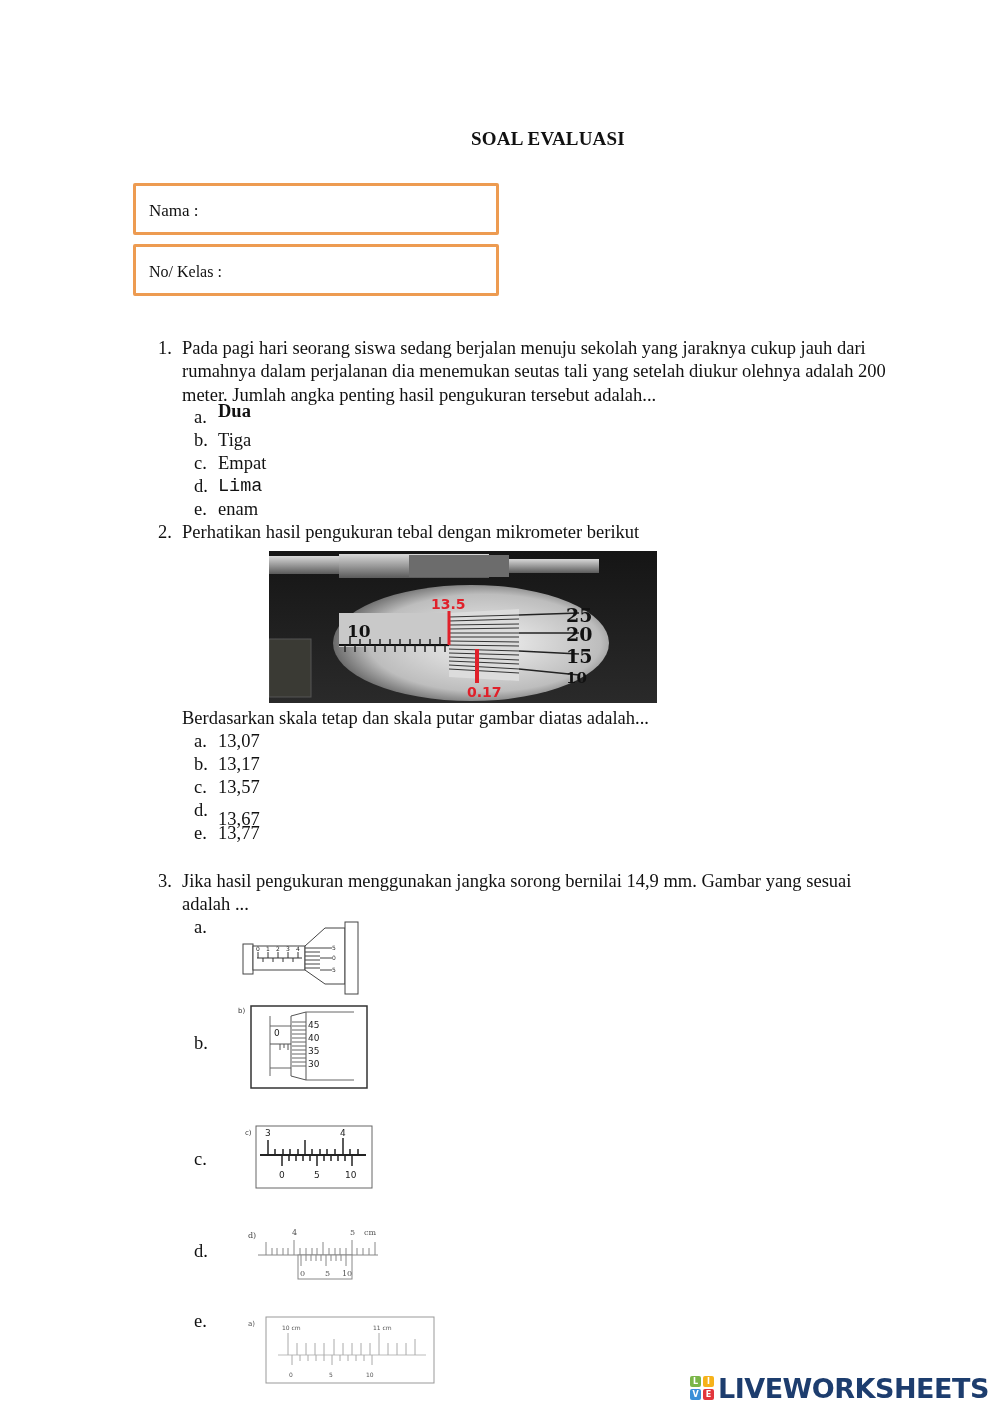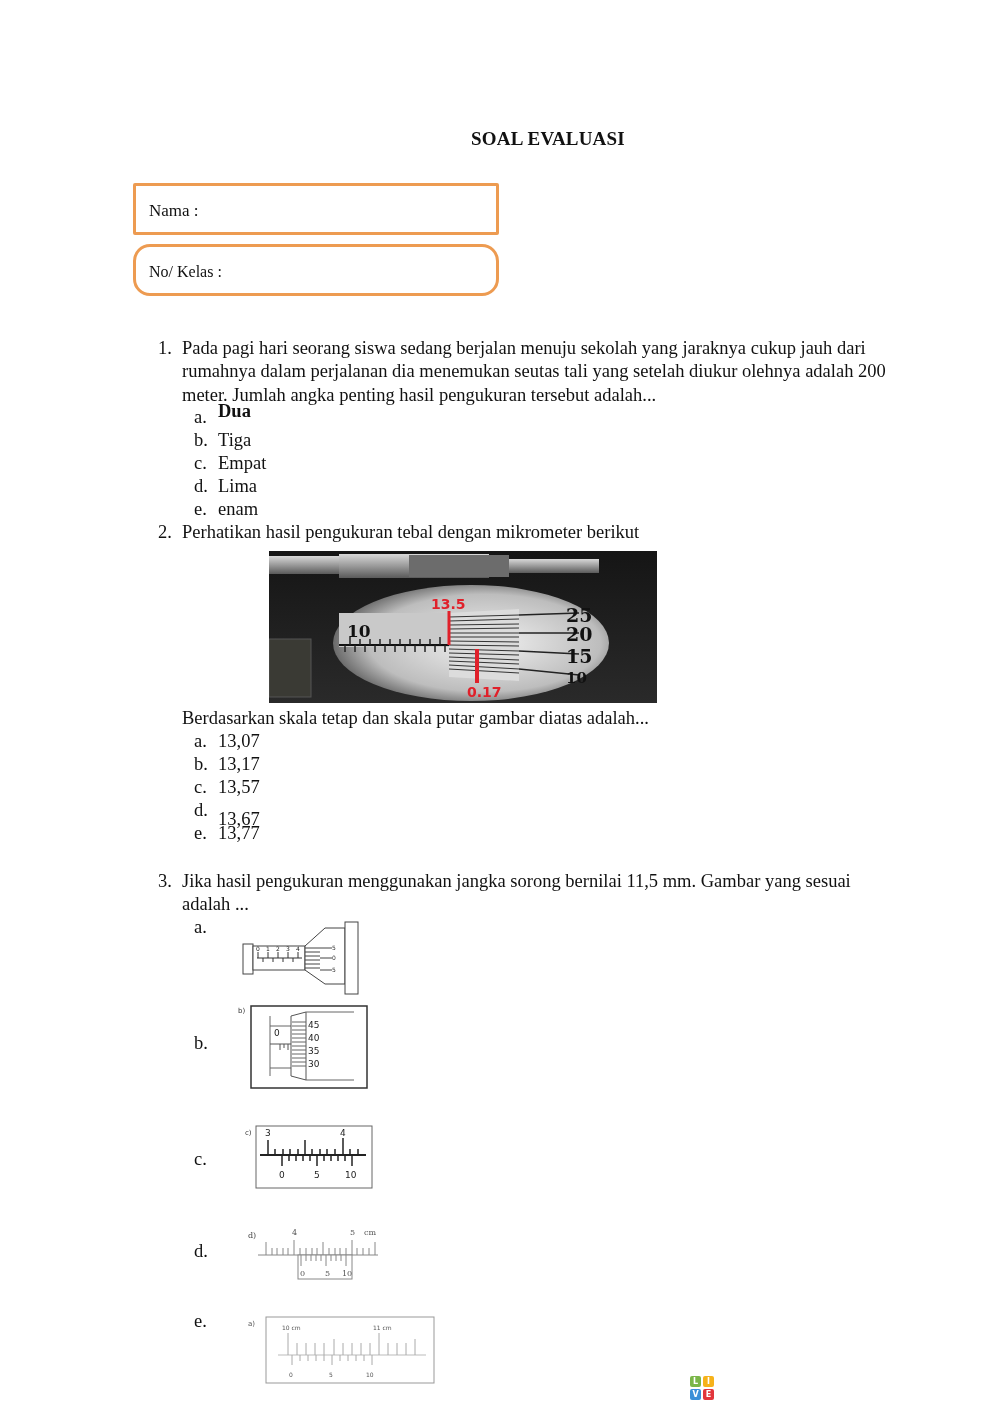--- a/index.html
+++ b/index.html
@@ -21,21 +21,21 @@
   .brand .word { font-family: "DejaVu Sans", sans-serif; font-weight: bold; font-size: 27px; color: #1d3d6e; letter-spacing: -0.5px; }
 </style>
 </head>
 <body>
 
 <div class="abs title">SOAL EVALUASI</div>
 
 <div class="abs field-box" style="top:183px;height:46px;">
   <span class="lbl" style="top:15px;">Nama :</span>
 </div>
-<div class="abs field-box" style="top:244px;height:46px;border-radius:17px;">
+<div class="abs field-box" style="top:244px;height:46px;">
   <span class="lbl" style="top:16px;font-size:16px;">No/ Kelas :</span>
 </div>
 
 <div class="text">
   <span class="num" style="left:158px;top:337px;">1.</span>
   <span class="q-text" style="top:337px;">Pada pagi hari seorang siswa sedang berjalan menuju sekolah yang jaraknya cukup jauh dari</span>
   <span class="q-text" style="top:360px;">rumahnya dalam perjalanan dia menemukan seutas tali yang setelah diukur olehnya adalah 200</span>
   <span class="q-text" style="top:384px;">meter. Jumlah angka penting hasil pengukuran tersebut adalah...</span>
 
   <div>
@@ -45,21 +45,21 @@
   <div>
       <span class="opt-letter" style="top:429px;">b.</span>
       <span class="opt-text" style="top:429px;">Tiga</span>
     </div>
   <div>
       <span class="opt-letter" style="top:452px;">c.</span>
       <span class="opt-text" style="top:452px;">Empat</span>
     </div>
   <div>
       <span class="opt-letter" style="top:475px;">d.</span>
-      <span class="opt-text" style="top:475px;">Lima</span>
+      <span class="opt-text" style="top:475px;font-family:Liberation Mono, monospace;">Lima</span>
     </div>
   <div>
       <span class="opt-letter" style="top:498px;">e.</span>
       <span class="opt-text" style="top:498px;">enam</span>
     </div>
 </div>
 
 <div class="text">
   <span class="num" style="left:158px;top:521px;">2.</span>
   <span class="q-text" style="top:521px;">Perhatikan hasil pengukuran tebal dengan mikrometer berikut</span>
@@ -169,21 +169,21 @@
       <span class="opt-text" style="top:799px;margin-top:9px;">13,67</span>
     </div>
   <div>
       <span class="opt-letter" style="top:822px;">e.</span>
       <span class="opt-text" style="top:822px;">13,77</span>
     </div>
 </div>
 
 <div class="text">
   <span class="num" style="left:158px;top:870px;">3.</span>
-  <span class="q-text" style="top:870px;">Jika hasil pengukuran menggunakan jangka sorong bernilai 11,5 mm. Gambar yang sesuai</span>
+  <span class="q-text" style="top:870px;">Jika hasil pengukuran menggunakan jangka sorong bernilai 14,9 mm. Gambar yang sesuai</span>
   <span class="q-text" style="top:893px;">adalah ...</span>
 
   <span class="opt-letter" style="top:916px;">a.</span>
   <span class="opt-letter" style="top:1032px;">b.</span>
   <span class="opt-letter" style="top:1148px;">c.</span>
   <span class="opt-letter" style="top:1240px;">d.</span>
   <span class="opt-letter" style="top:1310px;">e.</span>
 </div>
 
 <svg class="fig" style="left:240px;top:918px;" width="122" height="78" viewBox="0 0 122 78">
@@ -394,13 +394,14 @@
   </g>
 </svg>
 
 <div class="brand">
   <div class="tiles">
     <div class="tile" style="background:#7ab648;">L</div>
     <div class="tile" style="background:#f6b21a;">I</div>
     <div class="tile" style="background:#3a8fd8;">V</div>
     <div class="tile" style="background:#e2353b;">E</div>
   </div>
+  <span class="word">LIVEWORKSHEETS</span>
 </div>
 
 </body></html>

